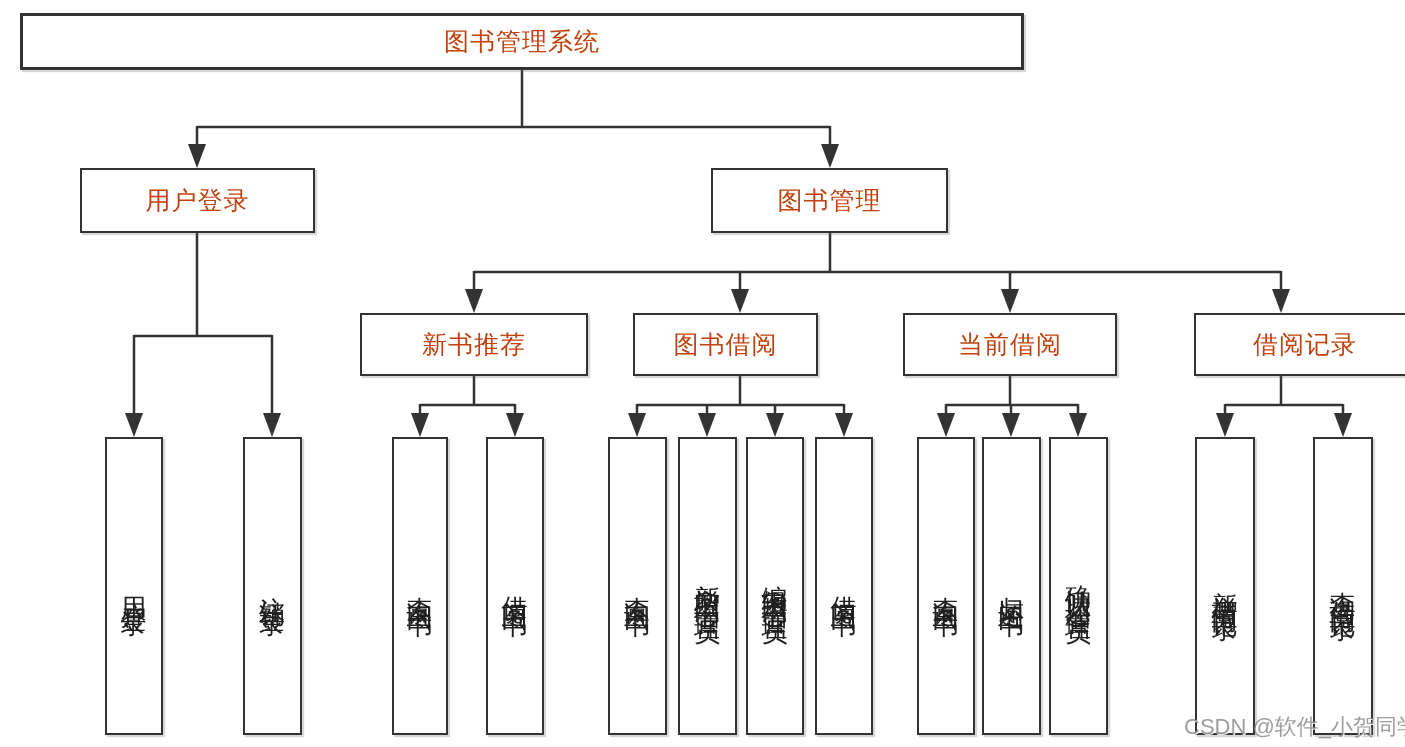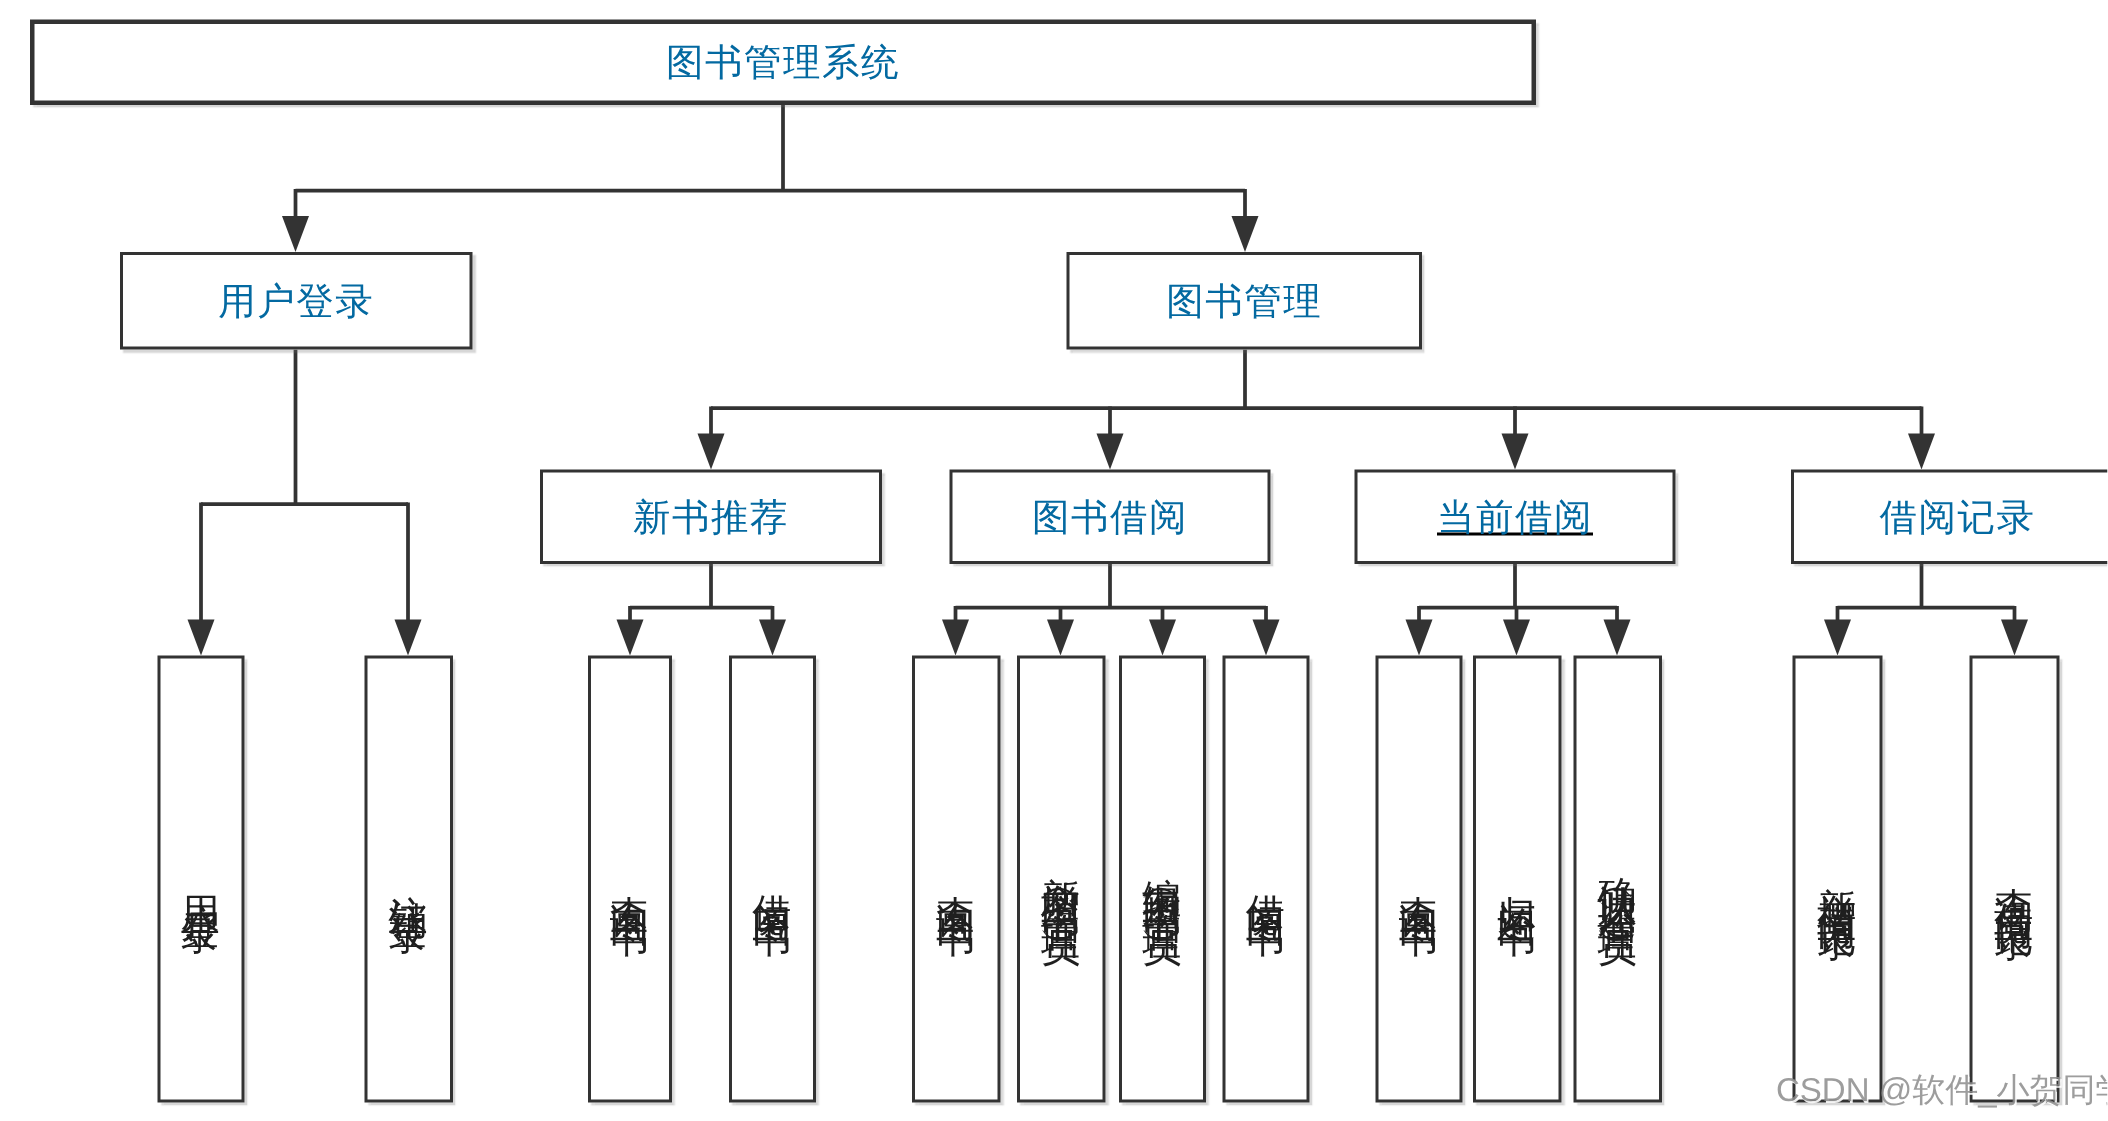--- a/index.html
+++ b/index.html
@@ -18,21 +18,21 @@
     background: #ffffff;
     border: 2.5px solid #333333;
     display: flex;
     align-items: center;
     justify-content: center;
     box-shadow: 2px 2px 1px rgba(110,110,110,0.28);
   }
   .box.root { border-width: 3px; }
   .hlabel {
     font-size: 25px;
-    color: #0369a1;
+    color: #c2410c;
     letter-spacing: 1px;
     white-space: nowrap;
   }
   .vtext {
     writing-mode: vertical-rl;
     text-orientation: mixed;
     font-size: 26px;
     line-height: 1;
     letter-spacing: 5px;
     color: #1f1f1f;
@@ -123,24 +123,24 @@
   <div class="box" style="left:80px; top:168px; width:235px; height:65px;">
     <span class="hlabel">用户登录</span>
   </div>
   <div class="box" style="left:711px; top:168px; width:237px; height:65px;text-align:center;">
     <span class="hlabel">图书管理</span>
   </div>
 
   <div class="box" style="left:360px; top:313px; width:228px; height:63px;justify-content:center;">
     <span class="hlabel">新书推荐</span>
   </div>
-  <div class="box" style="left:633px; top:313px; width:214px; height:63px;">
+  <div class="box" style="left:633px; top:313px; width:185px; height:63px;">
     <span class="hlabel">图书借阅</span>
   </div>
-  <div class="box" style="left:903px; top:313px; width:214px; height:63px;text-decoration:underline;">
+  <div class="box" style="left:903px; top:313px; width:214px; height:63px;">
     <span class="hlabel">当前借阅</span>
   </div>
   <div class="box" style="left:1170px; top:313px; width:222px; height:63px;margin-left:24px;">
     <span class="hlabel">借阅记录</span>
   </div>
 
   <div class="box" style="left:105px; top:437px; width:58px; height:298px;">
     <span class="vtext">用户登录</span>
   </div>
   <div class="box" style="left:243px; top:437px; width:59px; height:298px;">

